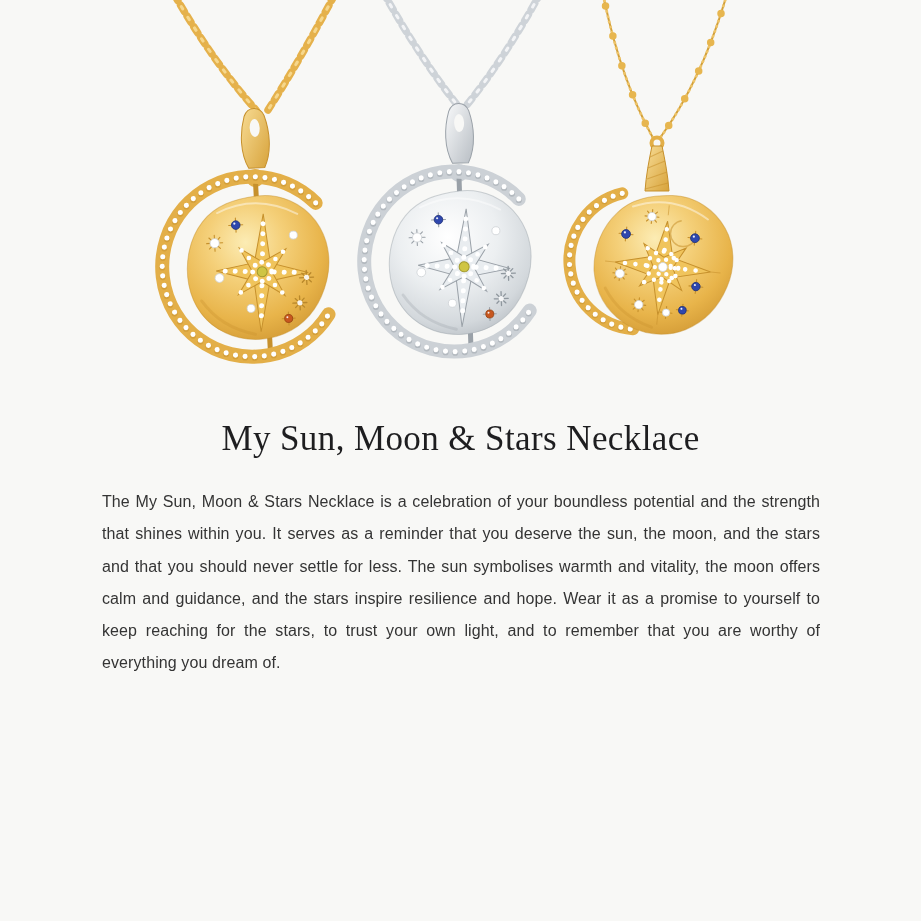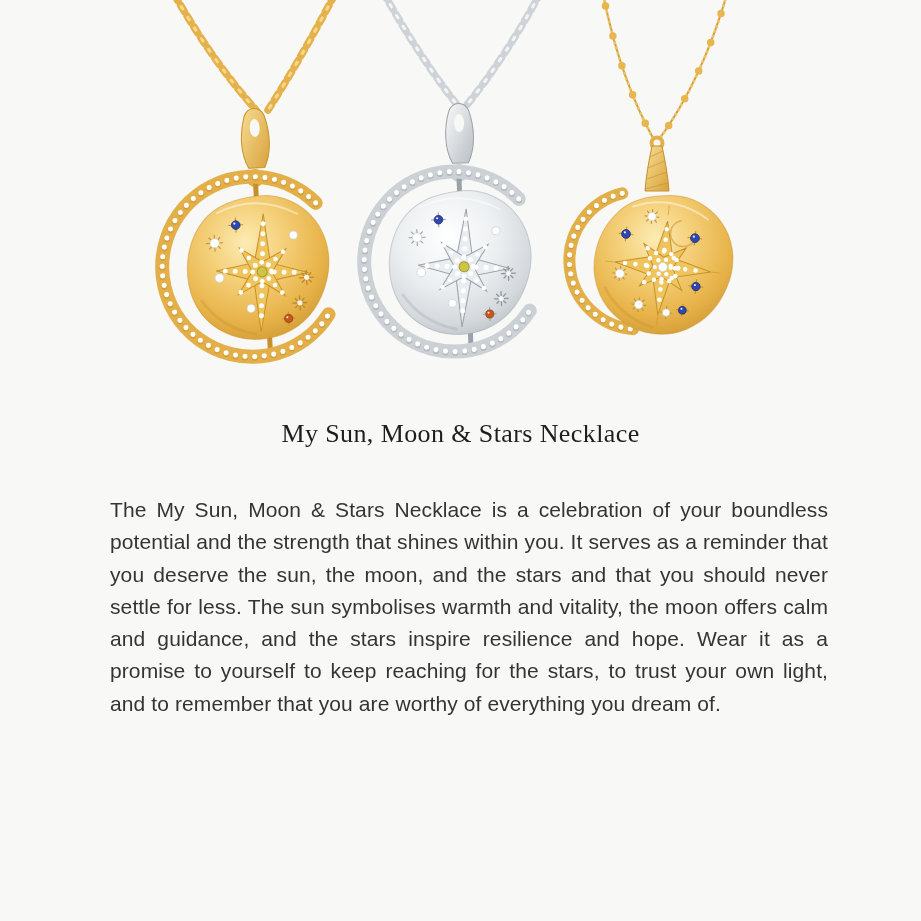--- a/index.html
+++ b/index.html
@@ -6,25 +6,25 @@
   .canvas{
     position:relative;width:921px;height:921px;margin:0 auto;
     background:#f8f8f6;overflow:hidden;
     font-family:"Liberation Sans",sans-serif;
     --bg:#f8f8f6;
   }
   .photos{position:absolute;top:0;left:0;}
   .title{
     position:absolute;top:419px;left:0;width:921px;margin:0;
     text-align:center;font-family:"Liberation Serif",serif;font-weight:400;
-    font-size:26px;color:#1e1e20;letter-spacing:0.4px;
+    font-size:35px;color:#1e1e20;letter-spacing:0.4px;
   }
   .description{
-    position:absolute;top:486px;left:102px;width:718px;margin:8px;
-    font-size:21px;line-height:32.3px;color:#343434;
+    position:absolute;top:486px;left:102px;width:718px;margin:0;
+    font-size:16px;line-height:32.3px;color:#343434;
     text-align:justify;letter-spacing:0.1px;
   }
   .logo{
     position:absolute;top:789px;left:0;width:921px;text-align:center;
     font-family:"Liberation Serif",serif;color:#141416;
   }
   .logo .m{font-size:31px;}
   .logo .b{font-size:26px;display:inline-block;transform:translate(-9px,7px);}
 
   

